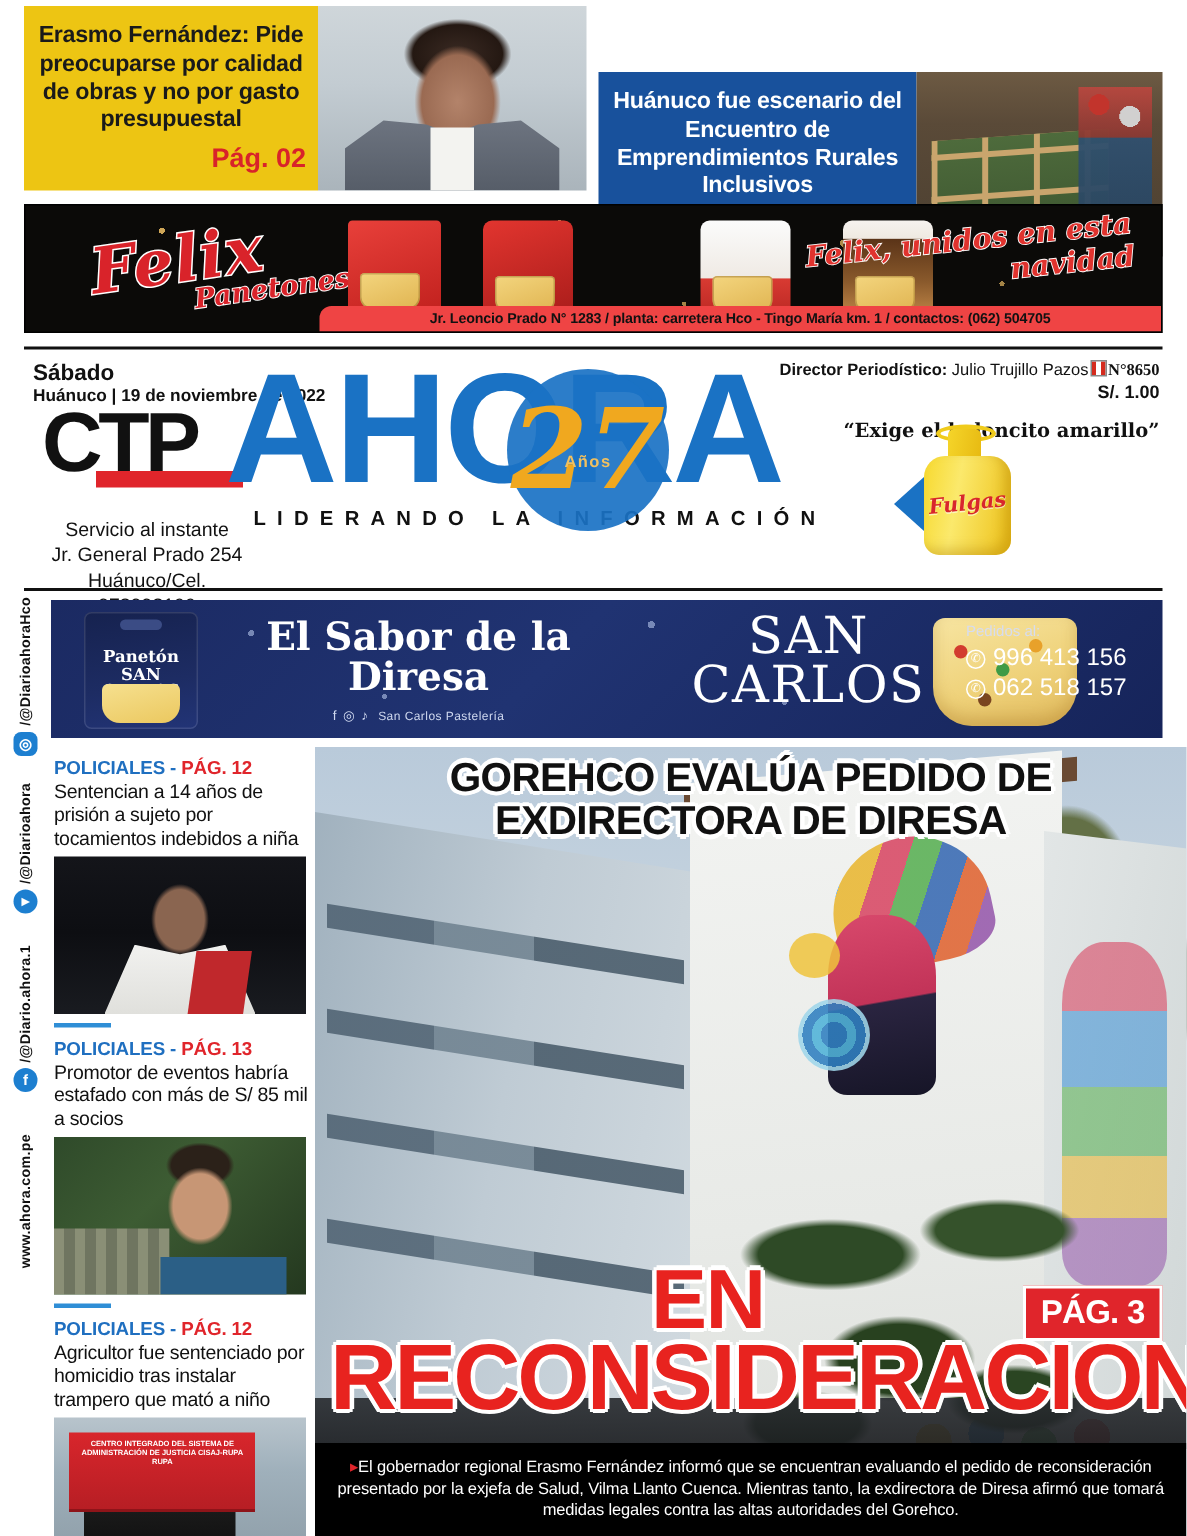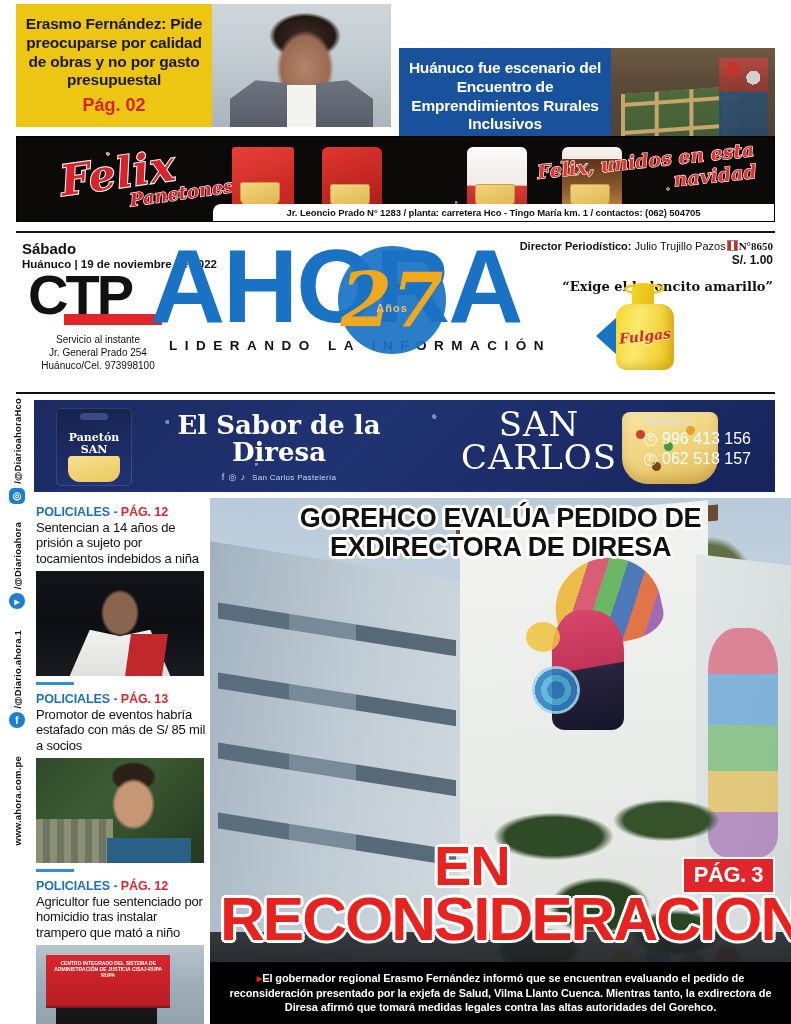--- a/index.html
+++ b/index.html
@@ -11,21 +11,21 @@
   }
   .page { position:relative; width:791px; height:1024px; background:#fff; }
 
   
   .teaser-strip { position:absolute; left:0; top:0; width:791px; height:131px; display:flex; background:#fff; }
   .teaser { position:relative; display:flex; overflow:hidden; }
   .teaser-left { width:395px; height:131px; padding:4px 4px 4px 16px; }
   .teaser-right { width:396px; height:131px; padding:4px 16px 4px 4px;margin-top:44px; }
   .teaser-box { display:flex; width:100%; height:100%; }
 
-  .t-textbox { display:flex; flex-direction:column; align-items:center; justify-content:center;
+  .t-textbox { display:flex; flex-direction:column; align-items:flex-end; justify-content:center;
                text-align:center; padding:6px 8px; }
   .tb-yellow { background:#edc513; color:#1a1a1a; width:196px; }
   .tb-blue   { background:#18519c; color:#ffffff; width:212px; }
   .t-title { font-weight:bold; font-size:15.5px; line-height:1.2; letter-spacing:-0.2px; }
   .t-pag { font-weight:bold; font-size:18px; color:#d8232a; margin-top:5px; }
   .tb-blue .t-pag { color:#ee2b32; text-shadow:0 0 1px #fff; }
 
   .t-photo { flex:1; position:relative; overflow:hidden; }
   
   .photo-man {
@@ -95,38 +95,38 @@
   .pack.p2 { left:305px; top:10px; width:60px; height:66px; border-radius:6px 6px 3px 3px;
              background:linear-gradient(160deg,#e2352f 0%,#a81c1a 100%); }
   .pack.p3 { left:450px; top:10px; width:60px; height:66px; border-radius:6px 6px 3px 3px;
              background:linear-gradient(180deg,#fbfbfb 0%,#efeae4 58%,#d83a32 59%,#b82722 100%); }
   .pack.p4 { left:545px; top:10px; width:60px; height:66px; border-radius:6px 6px 3px 3px;
              background:linear-gradient(180deg,#f6f3ef 0%,#efe9e1 18%,#5b3418 19%,#8a5a2c 62%,#c58a4a 100%); }
   .pack .crumb { position:absolute; left:8px; bottom:5px; width:40px; height:24px;
                  background:linear-gradient(160deg,#f3d57e,#e0b451); border-radius:3px 3px 8px 8px;
                  box-shadow:inset 0 0 0 1px rgba(120,80,20,.35); }
   .felix-addr { position:absolute; left:196px; bottom:0; right:0; height:17px;
-                background:#ffffff; border-radius:8px 0 0 0; display:flex; align-items:center;
+                background:#ef4444; border-radius:8px 0 0 0; display:flex; align-items:center;
                 justify-content:center; font-size:9.5px; font-weight:bold; color:#111;
                 letter-spacing:-0.1px; }
 
   
   .rule { position:absolute; left:16px; width:759px; background:#111; }
   .rule.r1 { top:231px; height:2px; }
   .rule.r2 { top:392px; height:2px; }
 
   .mast { position:absolute; left:0; top:236px; width:791px; height:156px; }
   .mh-date { position:absolute; left:22px; top:4px; }
   .mh-day { font-size:15px; font-weight:bold; color:#111; }
   .mh-full { font-size:11.5px; font-weight:bold; color:#111; margin-top:1px; }
   .ctp { position:absolute; left:28px; top:36px; }
   .ctp-word { font-size:56px; font-weight:bold; letter-spacing:-3px; line-height:.82;
               color:#111; font-family:"Liberation Sans", sans-serif; }
   .ctp-bar { width:98px; height:11px; background:#e0252b; margin-left:36px; margin-top:-4px; }
-  .ctp-lines { margin-top:8px; font-size:10px; line-height:1.32; color:#111; text-align:center;
+  .ctp-lines { margin-top:19px; font-size:13px; line-height:1.32; color:#111; text-align:center;
                width:140px; }
 
   .ahora-wrap { position:absolute; left:150px; top:2px; width:470px; height:150px; }
   .ahora { font-size:104px; font-weight:bold; color:#1a72c4; letter-spacing:-2px;
            line-height:1; font-family:"Liberation Sans", sans-serif; position:relative; top:-4px; }
   .ahora-tag { font-size:13.5px; font-weight:bold; letter-spacing:7.5px; color:#111;
                text-align:center; width:420px; margin-top:-4px; }
   .anniv { position:absolute; left:188px; top:8px; width:108px; height:108px; }
   .anniv .ring { position:absolute; inset:0; border-radius:50%; background:#1a72c4; opacity:.92; }
   .anniv .num { position:absolute; inset:0; display:flex; align-items:center; justify-content:center;
@@ -337,21 +337,21 @@
   .big-head .l2 { font-size:62px; font-weight:bold; color:#e8231f; line-height:.94;
                   letter-spacing:-2px; margin-top:-2px;
                   text-shadow:-2px -2px 0 #fff,2px -2px 0 #fff,-2px 2px 0 #fff,2px 2px 0 #fff,
                               -3px 0 0 #fff,3px 0 0 #fff,0 -3px 0 #fff,0 3px 0 #fff; }
   .pag-badge { position:absolute; right:16px; bottom:130px; z-index:8; background:#e0252b;
                color:#fff; font-weight:bold; font-size:22px; padding:3px 10px 4px;
                border:2px solid #fff; letter-spacing:-0.5px; }
   .caption { position:absolute; left:0; bottom:0; width:581px; height:62px; background:#000;
              color:#fff; z-index:9; display:flex; align-items:center; justify-content:center;
              padding:4px 12px; text-align:center; }
-  .caption p { font-size:11px; font-weight:bold; line-height:1.32; letter-spacing:-0.1px; }
+  .caption p { font-size:11px; font-weight:normal; line-height:1.32; letter-spacing:-0.1px; }
   .caption .dot { color:#e0252b; }
 </style>
 </head>
 <body>
 
 <div class="page">
 
   <div class="teaser-strip">
 
     <div class="teaser teaser-left">

